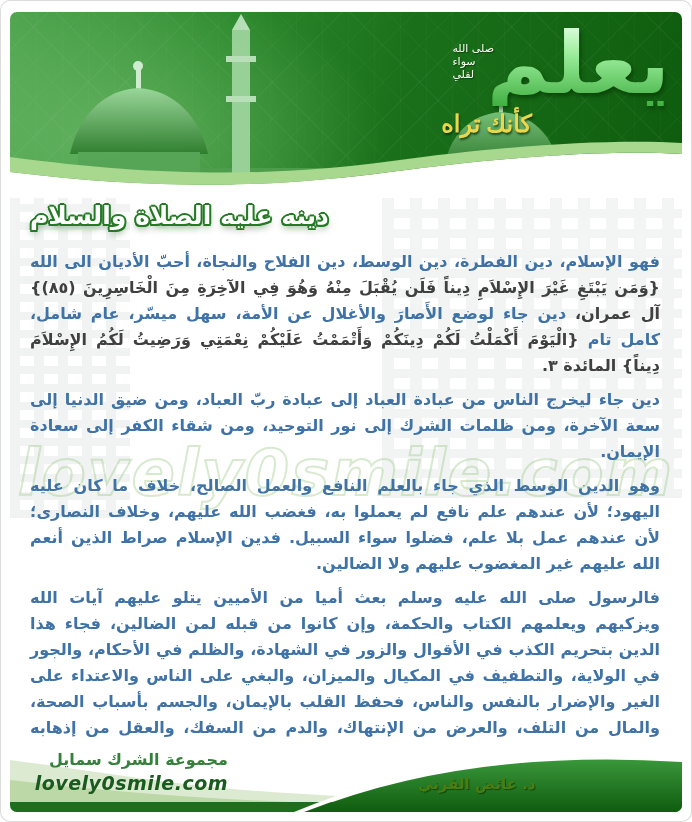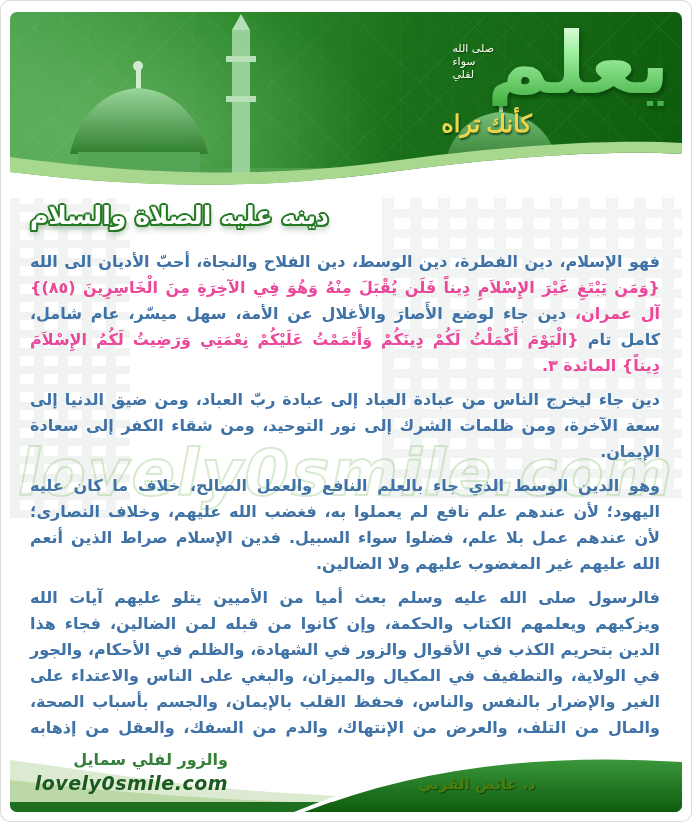--- a/index.html
+++ b/index.html
@@ -44,21 +44,21 @@
     font-size:64px;font-weight:bold;font-style:italic;letter-spacing:2px;direction:ltr;
     color:rgba(0,0,0,0);-webkit-text-stroke:2px rgba(150,200,130,.38);pointer-events:none;}
   .page-title{position:relative;margin:0 0 16px;text-align:left;font-size:25px;line-height:35px;
     font-weight:bold;color:#ffffff;
     text-shadow:-2px 0 0 #247a24,2px 0 0 #247a24,0 -2px 0 #247a24,0 2px 0 #247a24,
       -1.5px -1.5px 0 #247a24,1.5px 1.5px 0 #247a24,1.5px -1.5px 0 #247a24,-1.5px 1.5px 0 #247a24,
       0 4px 7px rgba(0,70,0,.45);}
   .para{position:relative;margin:0 0 8px;font-size:16px;line-height:26px;font-weight:bold;
     text-align:justify;}
   .rn{color:#3f72a6;margin-top:30px;}
-  .rq{color:#ec4899;}
+  .rq{color:#404040;}
 
   
   .footer{position:relative;width:672px;height:68px;background:#fff;overflow:hidden;}
   .brand{position:absolute;left:22px;top:5px;width:196px;text-align:right;z-index:3;}
   .brand-ar{font-size:16px;font-weight:bold;color:#35803a;line-height:22px;}
   .brand-url{font-size:19px;font-weight:bold;font-style:italic;color:#1b5a1f;
     direction:ltr;line-height:24px;letter-spacing:.5px;}
   .author{position:absolute;left:408px;top:31px;z-index:3;color:#4d7c0f;font-size:15px;
     font-weight:bold;text-shadow:1px 1px 1px rgba(0,45,0,.6);}
   .footer-art{position:absolute;inset:0;z-index:1;}
@@ -157,20 +157,20 @@
               <stop offset="1" stop-color="#0f5c0f"></stop>
           </linearGradient>
         </defs>
         <path d="M0 16 C 90 28 170 42 260 48 C 330 52 390 56 440 62 L440 68 L0 68 Z" fill="#dcead2"></path>
         <path d="M0 36 C 100 48 210 56 330 60 L330 68 L0 68 Z" fill="#bcd8a6"></path>
         <rect x="0" y="58" width="672" height="10" fill="#1d6f1d"></rect>
         <path d="M284 68 Q 452 -2 672 12 L672 20 Q 455 4 294 68 Z" fill="#ffffff"></path>
         <path d="M296 68 Q 455 4 672 18 L672 68 Z" fill="url(#gFoot)"></path>
       </svg>
       <div class="brand">
-        <div class="brand-ar">والزور لفلي سمايل</div>
+        <div class="brand-ar">مجموعة الشرك سمايل</div>
         <div class="brand-url">lovely0smile.com</div>
       </div>
       <div class="author">د. عائض القرني</div>
     </div>
 
   </div>
 </div>
 
 </body></html>

